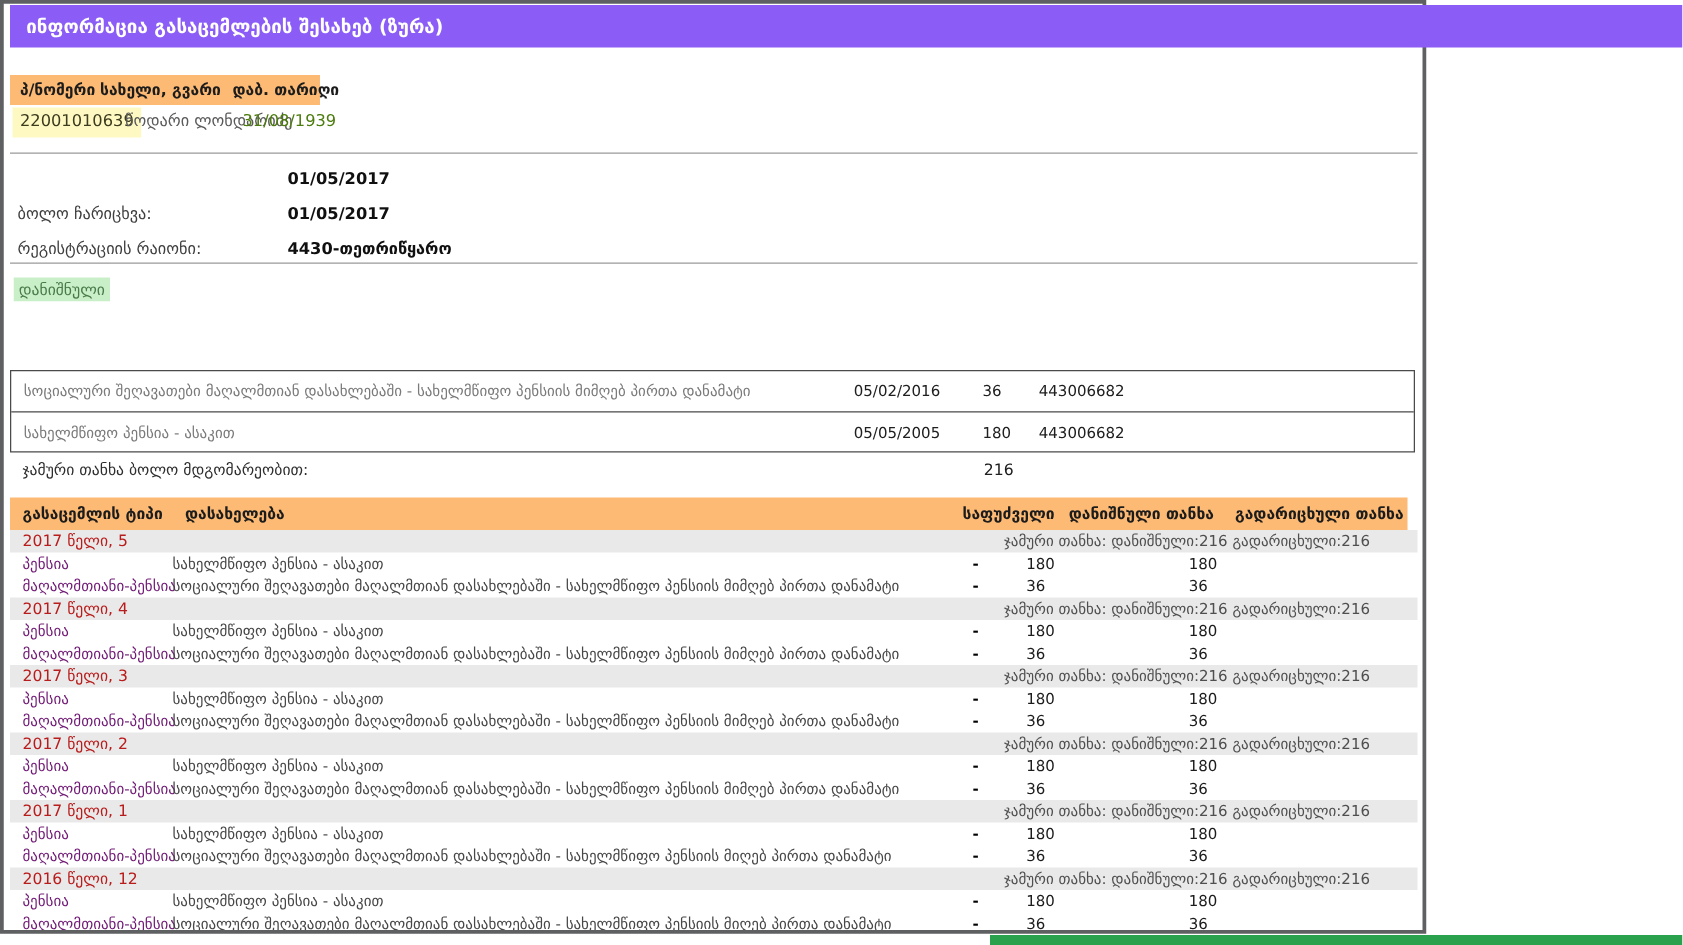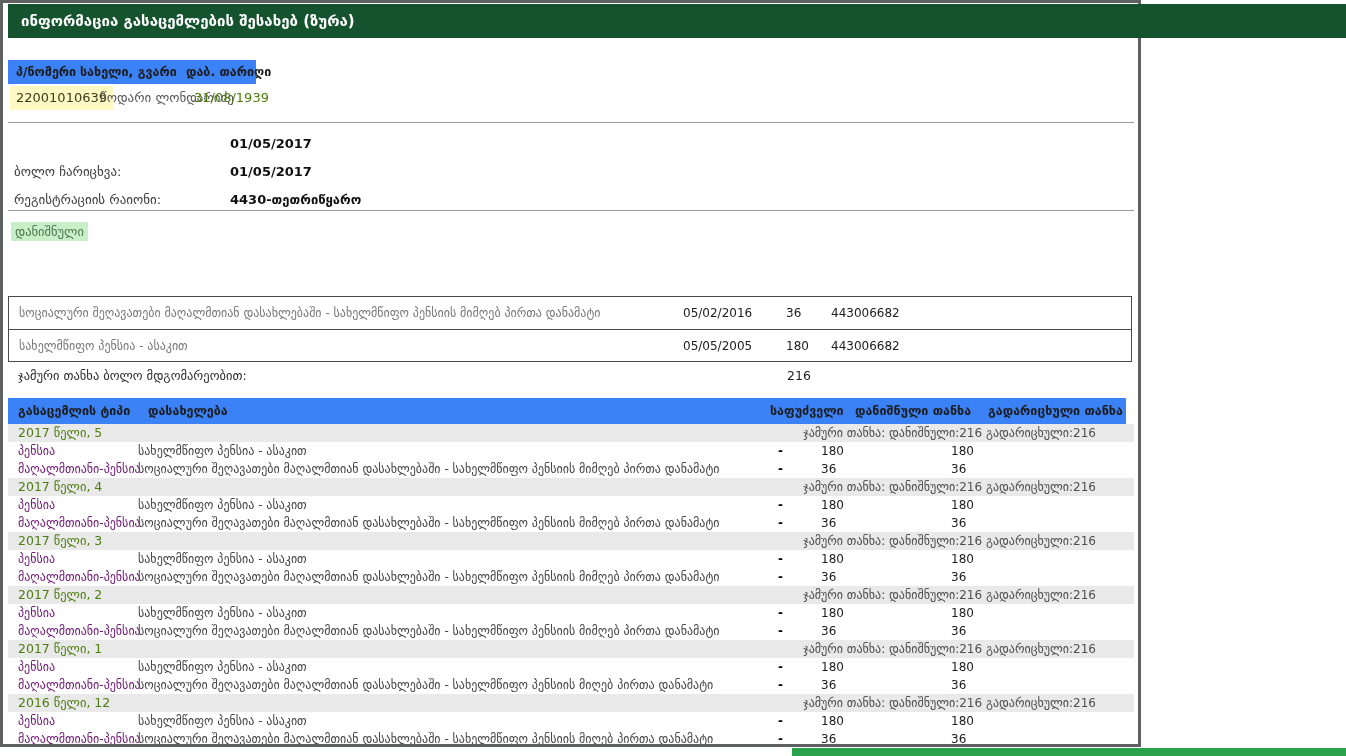--- a/index.html
+++ b/index.html
@@ -5,27 +5,27 @@
   * { margin:0; padding:0; box-sizing:border-box; }
   body { background:#fff; font-family:"DejaVu Sans", sans-serif; }
   .screen { position:relative; width:1346px; height:756px; background:#fff; overflow:hidden; }
 
   
   .window-frame { position:absolute; left:0; top:0; width:1141px; height:747px;
                   border:3px solid #5e6062; background:transparent; z-index:6; pointer-events:none; }
 
   
   .titlebar { position:absolute; left:8px; top:4px; width:1338px; height:34px;
-              background:#14532d; z-index:7; color:#fff; font-weight:bold;
+              background:#8b5cf6; z-index:7; color:#fff; font-weight:bold;
               font-size:15px; line-height:34px; padding-left:13px; white-space:nowrap; }
 
   
   .bottom-green { position:absolute; left:792px; top:748px; width:554px; height:8px; background:#2aa24d; z-index:7; }
 
-  .band { position:absolute; background:#3b82f6; }
+  .band { position:absolute; background:#fdba74; }
   .band span { position:absolute; top:0; font-weight:bold; font-size:12.5px; color:#1c1c1c; white-space:nowrap; }
 
   
   .person-header { left:8px; top:60px; width:248px; height:24px; line-height:24px; }
   .person-row { position:absolute; left:8px; top:86px; width:600px; height:24px; line-height:24px; font-size:13px; }
   .person-id { position:absolute; left:2px; top:0; background:#fef9c3; padding:0 6px; color:#3c3c1e; }
   .person-name { position:absolute; left:92px; top:0; color:#5a5a5a; white-space:nowrap; }
   .person-dob { position:absolute; left:186px; top:0; color:#4d7c0f; white-space:nowrap; }
 
   .rule { position:absolute; left:8px; width:1126px; border-top:1px solid #9a9a9a; height:0; }
@@ -47,21 +47,21 @@
   .b-amount { position:absolute; left:777px; color:#202020; }
   .b-case { position:absolute; left:822px; color:#202020; }
   .benefits-summary { position:absolute; left:8px; top:364px; width:1126px; height:24px; line-height:24px; font-size:12.5px; }
   .bs-label { position:absolute; left:10px; color:#2e2e2e; white-space:nowrap; }
   .bs-value { position:absolute; left:779px; color:#202020; }
 
   
   .payments-header { left:8px; top:398px; width:1118px; height:26px; line-height:26px; }
   .payments-body { position:absolute; left:8px; top:424px; width:1126px; z-index:2; }
   .group-row { position:relative; height:18px; line-height:18px; background:#e9e9e9; font-size:12.5px; }
-  .g-period { position:absolute; left:10px; color:#4d7c0f; white-space:nowrap; }
+  .g-period { position:absolute; left:10px; color:#b91c1c; white-space:nowrap; }
   .g-summary { position:absolute; right:38px; color:#4f4f4f; font-size:12px; white-space:nowrap; }
   .pay-row { display:grid; grid-template-columns:130px 575px 70px 130px 1fr;
              height:18px; line-height:18px; font-size:12px; background:#fff; }
   .p-type { padding-left:10px; color:#701a75; white-space:nowrap; overflow:visible; }
   .p-name { color:#474747; white-space:nowrap; overflow:visible; }
   .p-basis { text-align:right; font-weight:bold; color:#000; }
   .p-assigned, .p-transferred { padding-left:38px; color:#1c1c1c; }
 </style>
 </head>
 <body>

